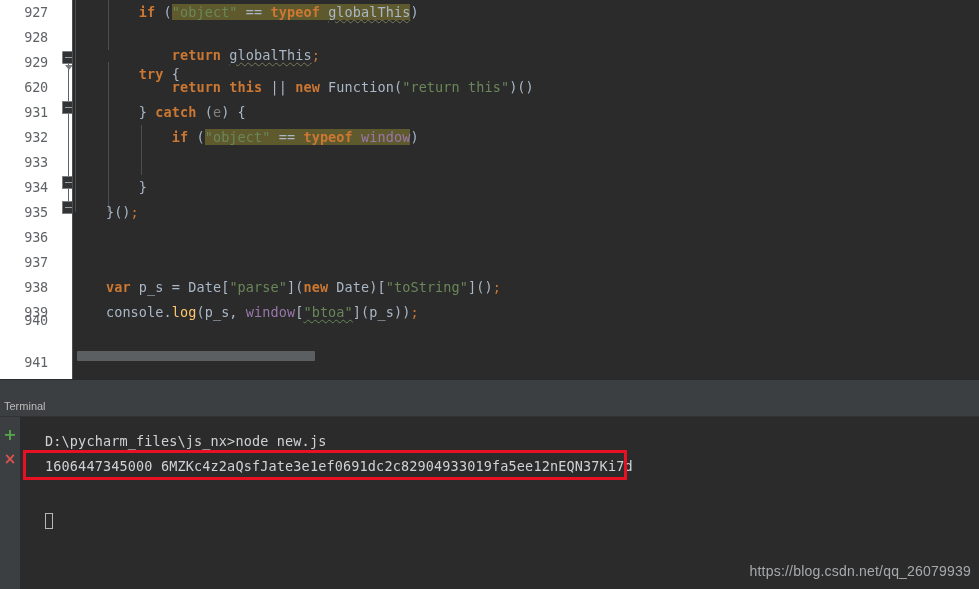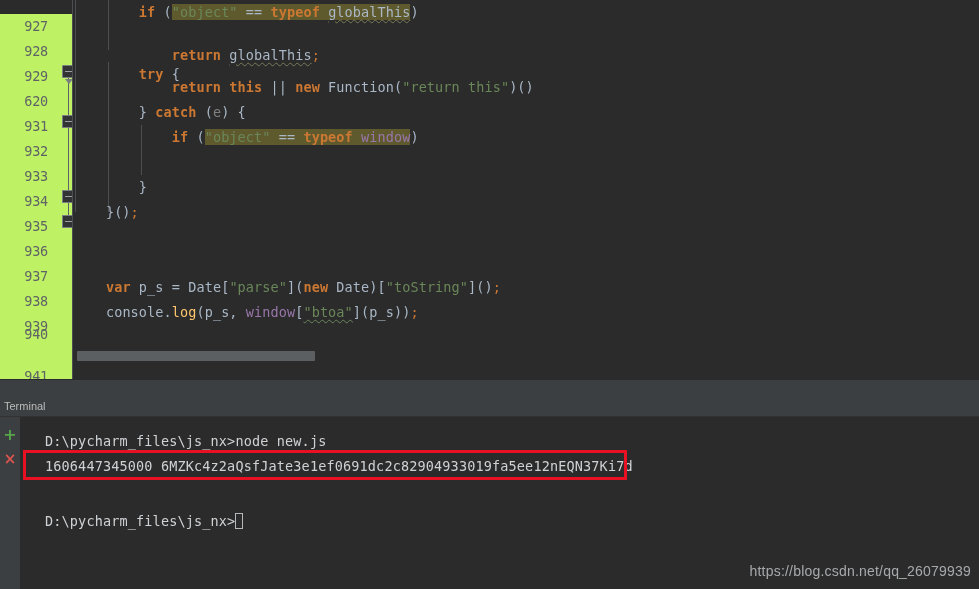--- a/index.html
+++ b/index.html
@@ -28,22 +28,21 @@
     width: 979px;
     height: 379px;
     background: #2b2b2b;
     overflow: hidden;
   }
   .gutter {
     position: absolute;
     left: 0; top: 0;
     width: 72px;
     height: 379px;
-    background: #bef264;
-    margin-top: 14px;
+    background: #ffffff;
   }
   .gutter-line {
     position: absolute;
     left: 0;
     width: 48px;
     height: 25px;
     line-height: 25px;
     text-align: right;
     color: #606366;
     font-size: 13.5px;
@@ -353,18 +352,18 @@
   </div>
 
   <div class="term-sidebar">
     <div class="side-btn plus">+</div>
     <div class="side-btn close">×</div>
   </div>
 
   <div class="term-body">
     <div class="term-line" style="top:12px;">D:\pycharm_files\js_nx&gt;node new.js</div>
     <div class="term-line" style="top:37px;">1606447345000 6MZKc4z2aQsfJate3e1ef0691dc2c82904933019fa5ee12nEQN37Ki7d</div>
-    <div class="term-line" style="top:92px;"><span>D:\pycharm_files\js_nx&gt;</span><span class="cursor-box"></span></div>
+    <div class="term-line" style="top:92px;"><span class="cursor-box"></span></div>
     <div class="red-box"></div>
     <div class="watermark">https://blog.csdn.net/qq_26079939</div>
   </div>
 
 </div>
 
 </body></html>

